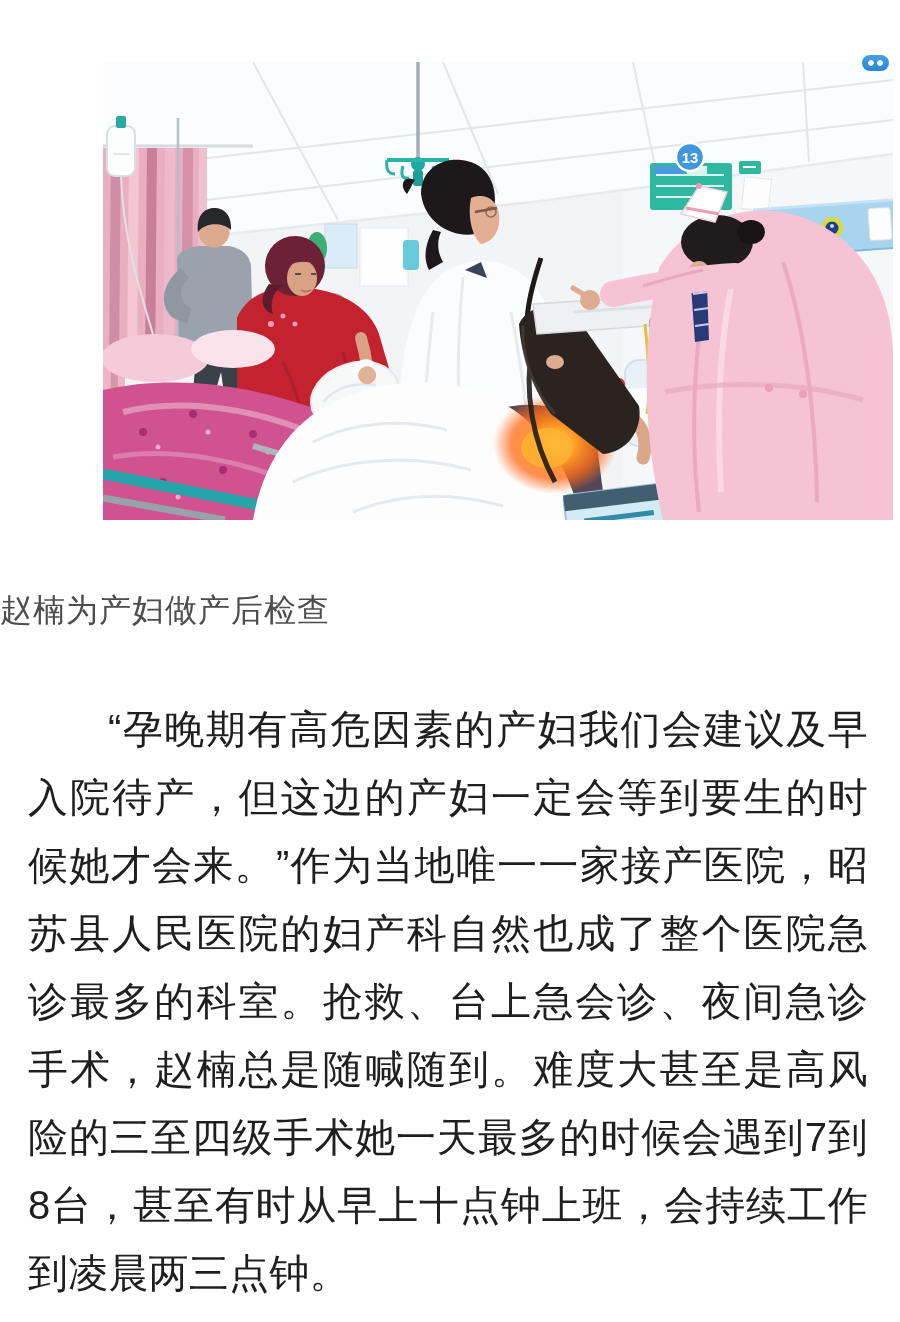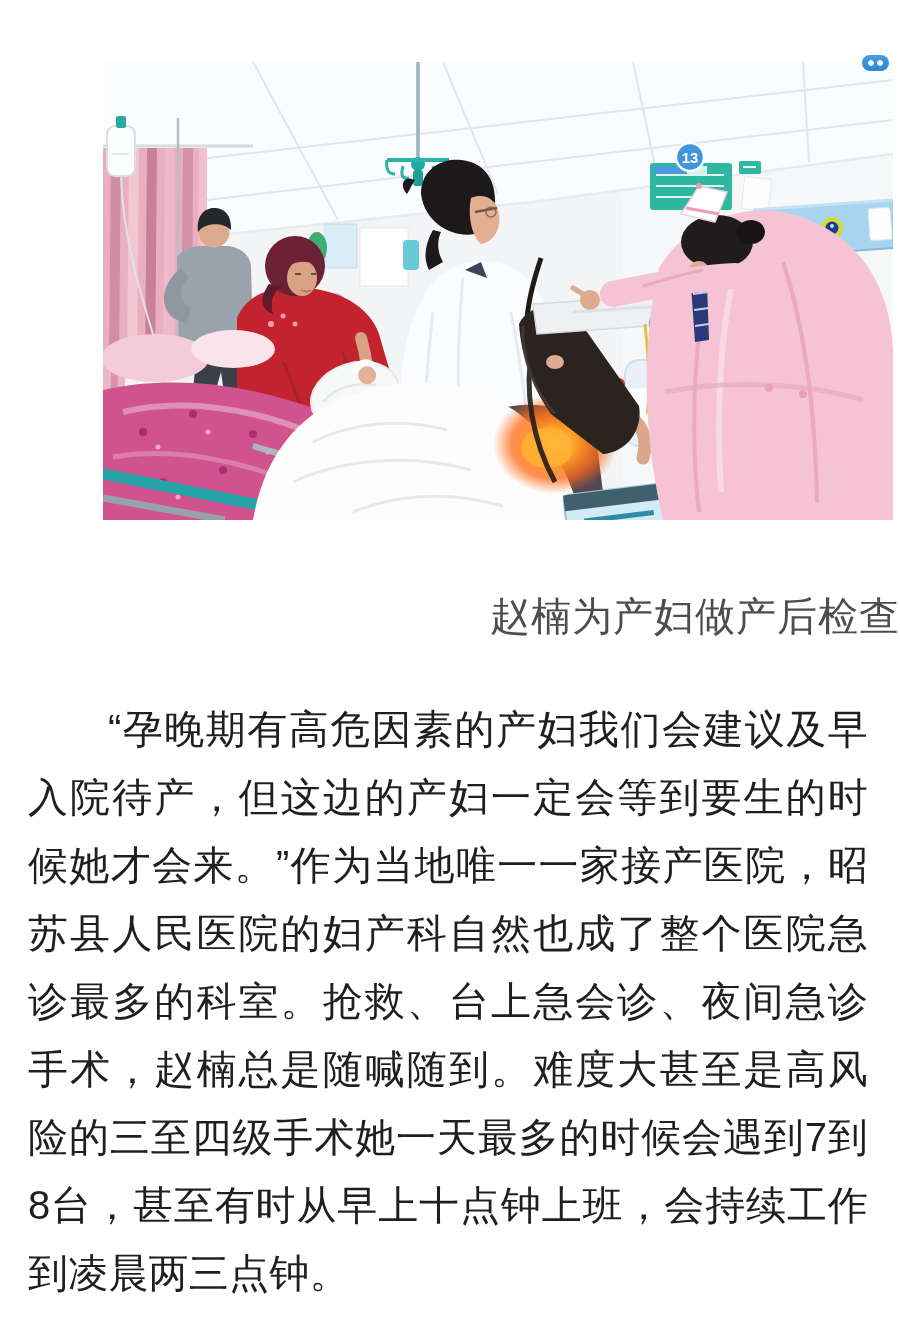--- a/index.html
+++ b/index.html
@@ -6,22 +6,22 @@
   .page{position:relative;width:900px;height:1322px;background:#ffffff;overflow:hidden;
         font-family:"Liberation Sans","DejaVu Sans",sans-serif;}
   .photo{position:absolute;left:103px;top:62px;width:790px;height:458px;overflow:hidden;background:#15803d;}
   .photo svg{display:block;width:790px;height:458px;}
   .corner-badge{position:absolute;left:862px;top:55px;width:27px;height:16px;border-radius:8px;
         background-image:
           radial-gradient(circle at 9px 8px, rgba(255,255,255,.95) 2.5px, rgba(255,255,255,0) 3.2px),
           radial-gradient(circle at 18px 8px, rgba(255,255,255,.95) 2.5px, rgba(255,255,255,0) 3.2px),
           linear-gradient(#47a0e4,#2b86d4);
         z-index:6;}
-  .caption{position:absolute;left:0;top:589px;width:900px;text-align:right;
-        font-size:40px;letter-spacing:1px;color:#4d4d4d;}
+  .caption{position:absolute;left:0;top:589px;width:900px;text-align:left;
+        font-size:32px;letter-spacing:1px;color:#4d4d4d;}
   .article{position:absolute;left:25px;top:692px;width:846px;}
   .article p{margin:3px;font-size:40px;line-height:68px;color:#1f1f1f;
         text-align:justify;text-indent:2em;letter-spacing:0.2px;}
 </style>
 </head>
 <body>
 
 <div class="page">
 
   <div class="photo">

